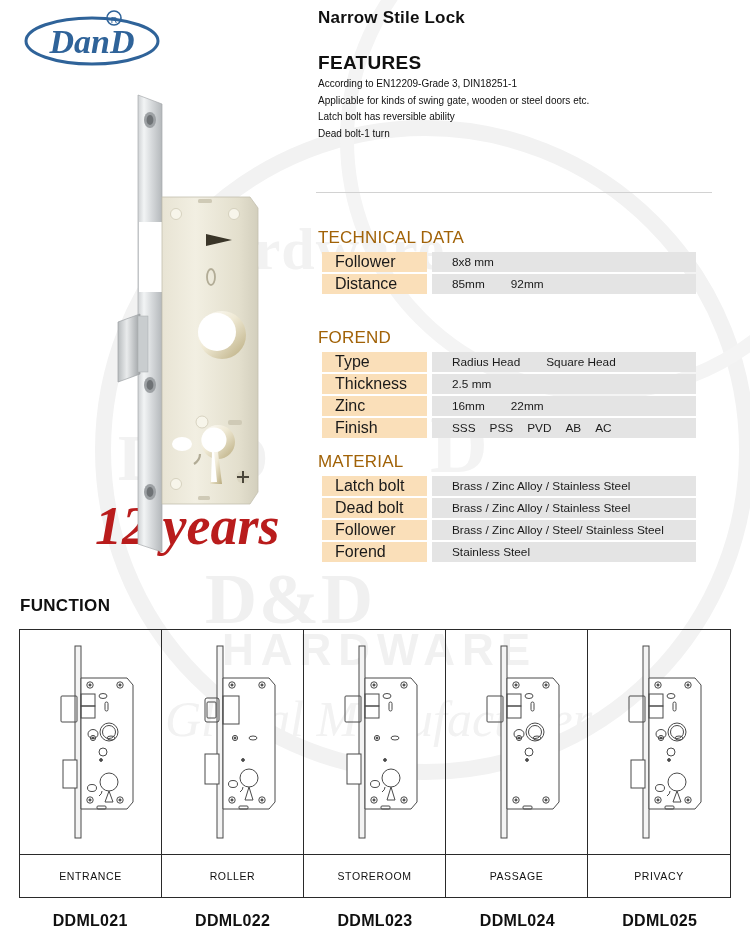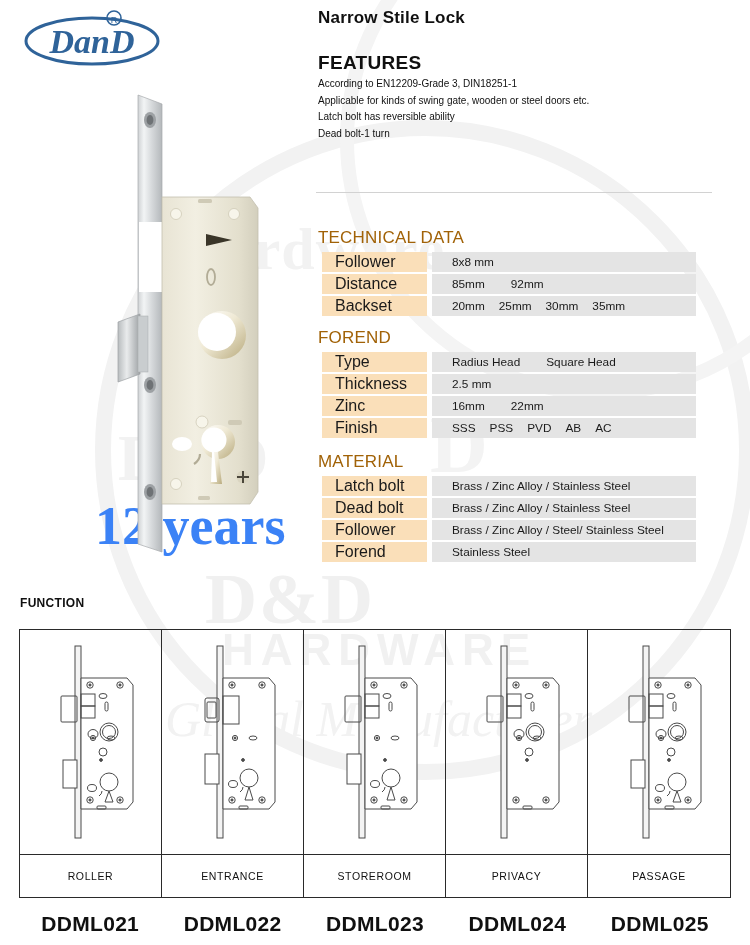--- a/index.html
+++ b/index.html
@@ -41,21 +41,22 @@
   .wm-global {
     position:absolute; left:165px; top:690px;
     font-family:"Liberation Serif", serif;
     font-style:italic; font-size:50px;
     color:#f2f2f2;
   }
   .wm-years {
     position:absolute; left:95px; top:495px;
     font-family:"Liberation Serif", serif;
     font-size:54px; font-weight:bold;
-    color:#3b82f6;
+    color:#b91c1c;
+    font-style:italic;
   }
   .wm-hardware-mid {
     position:absolute; left:175px; top:215px;
     font-family:"Liberation Serif", serif;
     font-size:60px; font-weight:bold; letter-spacing:1px;
     color:#f2f2f2;
   }
   .wm-dd2 {
     position:absolute; left:430px; top:400px;
     font-family:"Liberation Serif", serif;
@@ -122,21 +123,21 @@
   #block-technical { top:228px; }
   #block-forend    { top:328px; }
   #block-material  { top:452px; }
 
   
   #product { position:absolute; left:110px; top:92px; width:200px; height:470px; }
 
   
   #function-head {
     position:absolute; left:20px; top:596px;
-    font-size:12px; font-weight:bold; letter-spacing:0.3px;text-align:center;
+    font-size:17px; font-weight:bold; letter-spacing:0.3px;text-align:center;
   }
   #grid {
     position:absolute; left:19px; top:629px;
     width:712px;
   }
   #grid-top { display:flex; border:1px solid #2a2a2a; border-bottom:none; }
   .cell-draw {
     width:142.4px; height:224px;
     border-right:1px solid #2a2a2a;
     position:relative;
@@ -148,21 +149,21 @@
     width:142.4px; height:42px;
     border-right:1px solid #2a2a2a;
     display:flex; align-items:center; justify-content:center;
     font-size:10.5px; letter-spacing:0.6px;
   }
   .cell-label:last-child { border-right:none; }
   #grid-models { display:flex; margin-top:14px; }
   .cell-model {
     width:142.4px;
     text-align:center;
-    font-size:21px; font-weight:bold; letter-spacing:0.3px;
+    font-size:16px; font-weight:bold; letter-spacing:0.3px;
   }
 </style>
 </head>
 <body>
 
 <div id="watermark">
   <div class="wm-ring r1"></div>
   <div class="wm-ring r2"></div>
   <div class="wm-hardware-mid">Hardware</div>
   <div class="wm-dd3">D&amp;D</div>
@@ -202,32 +203,20 @@
           <div class="spec-value">
             <span>8x8 mm</span>
           </div>
         </div>
         <div class="spec-row">
           <div class="spec-label">Distance</div>
           <div class="spec-value">
             <span>85mm</span>
             <span class="gap"></span>
             <span>92mm</span>
-          </div>
-        </div>
-        <div class="spec-row">
-          <div class="spec-label">Backset</div>
-          <div class="spec-value">
-            <span>20mm</span>
-            <span class="gap-sm"></span>
-            <span>25mm</span>
-            <span class="gap-sm"></span>
-            <span>30mm</span>
-            <span class="gap-sm"></span>
-            <span>35mm</span>
           </div>
         </div>
       </div>
   </div>
 
   <div class="spec-block" id="block-forend">
     <div class="spec-head">FOREND</div>
     <div class="spec-rows">
         <div class="spec-row">
           <div class="spec-label">Type</div>
@@ -531,25 +520,25 @@
               <rect x="28" y="118" width="14" height="28" fill="#ffffff"></rect>
               <ellipse cx="74" cy="140" rx="9" ry="9"></ellipse>
               <path d="M74,149 L78,160 L70,160 Z"></path>
               <ellipse cx="57" cy="146" rx="4.5" ry="3.5"></ellipse>
               <path d="M64,154 q3,-2 3,-5"></path>
             </g>
           </svg>
         </div>
       </div>
     <div id="grid-labels">
+        <div class="cell-label">ENTRANCE</div>
         <div class="cell-label">ROLLER</div>
-        <div class="cell-label">ENTRANCE</div>
         <div class="cell-label">STOREROOM</div>
+        <div class="cell-label">PASSAGE</div>
         <div class="cell-label">PRIVACY</div>
-        <div class="cell-label">PASSAGE</div>
       </div>
     <div id="grid-models">
         <div class="cell-model">DDML021</div>
         <div class="cell-model">DDML022</div>
         <div class="cell-model">DDML023</div>
         <div class="cell-model">DDML024</div>
         <div class="cell-model">DDML025</div>
       </div>
   </div>
 

